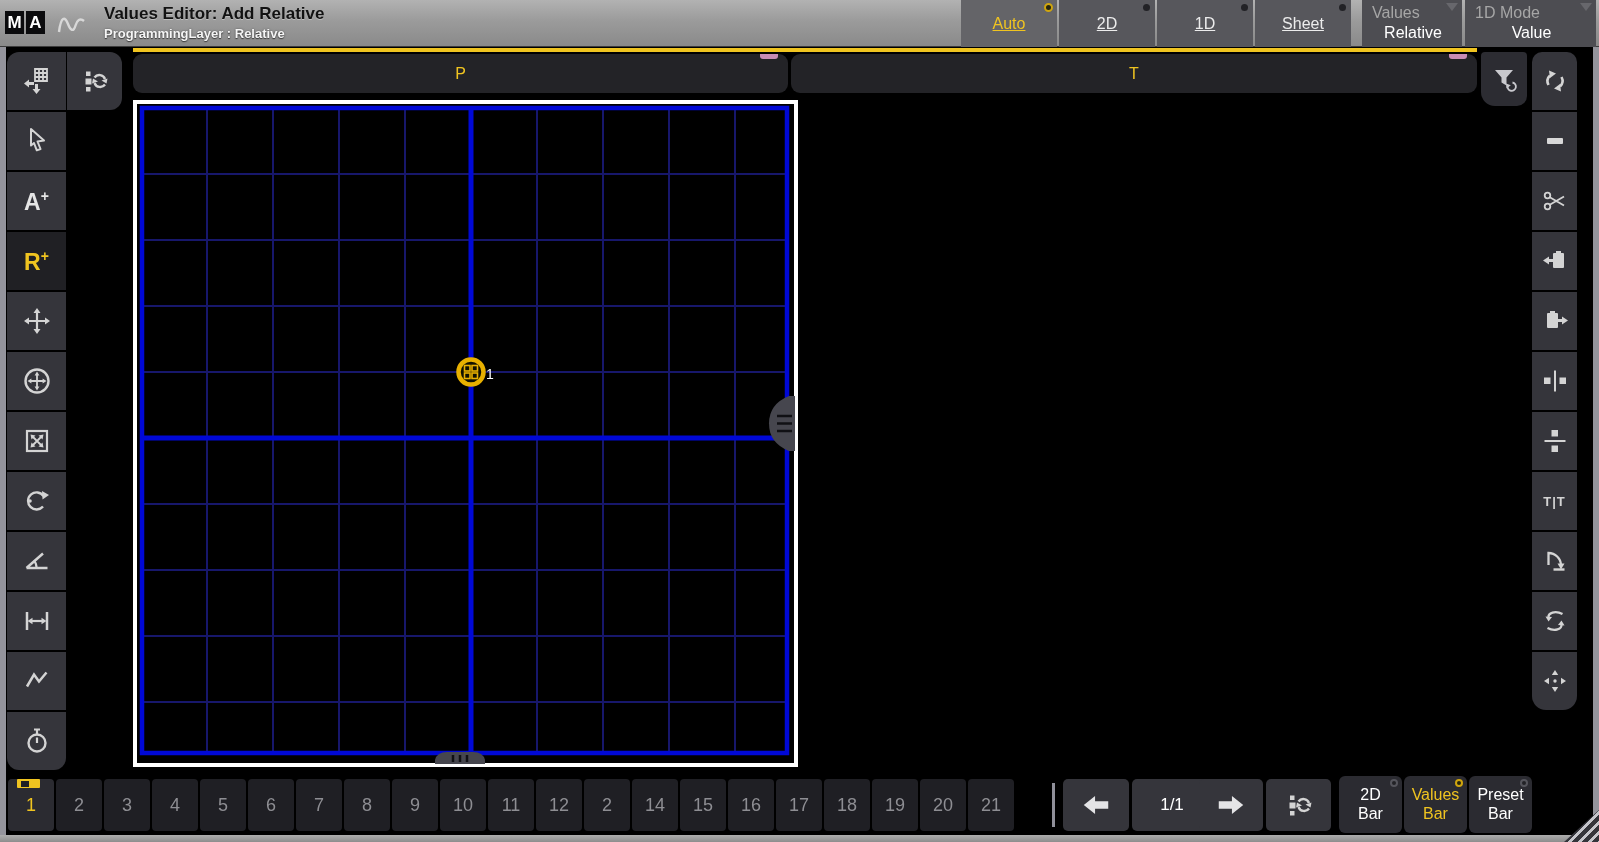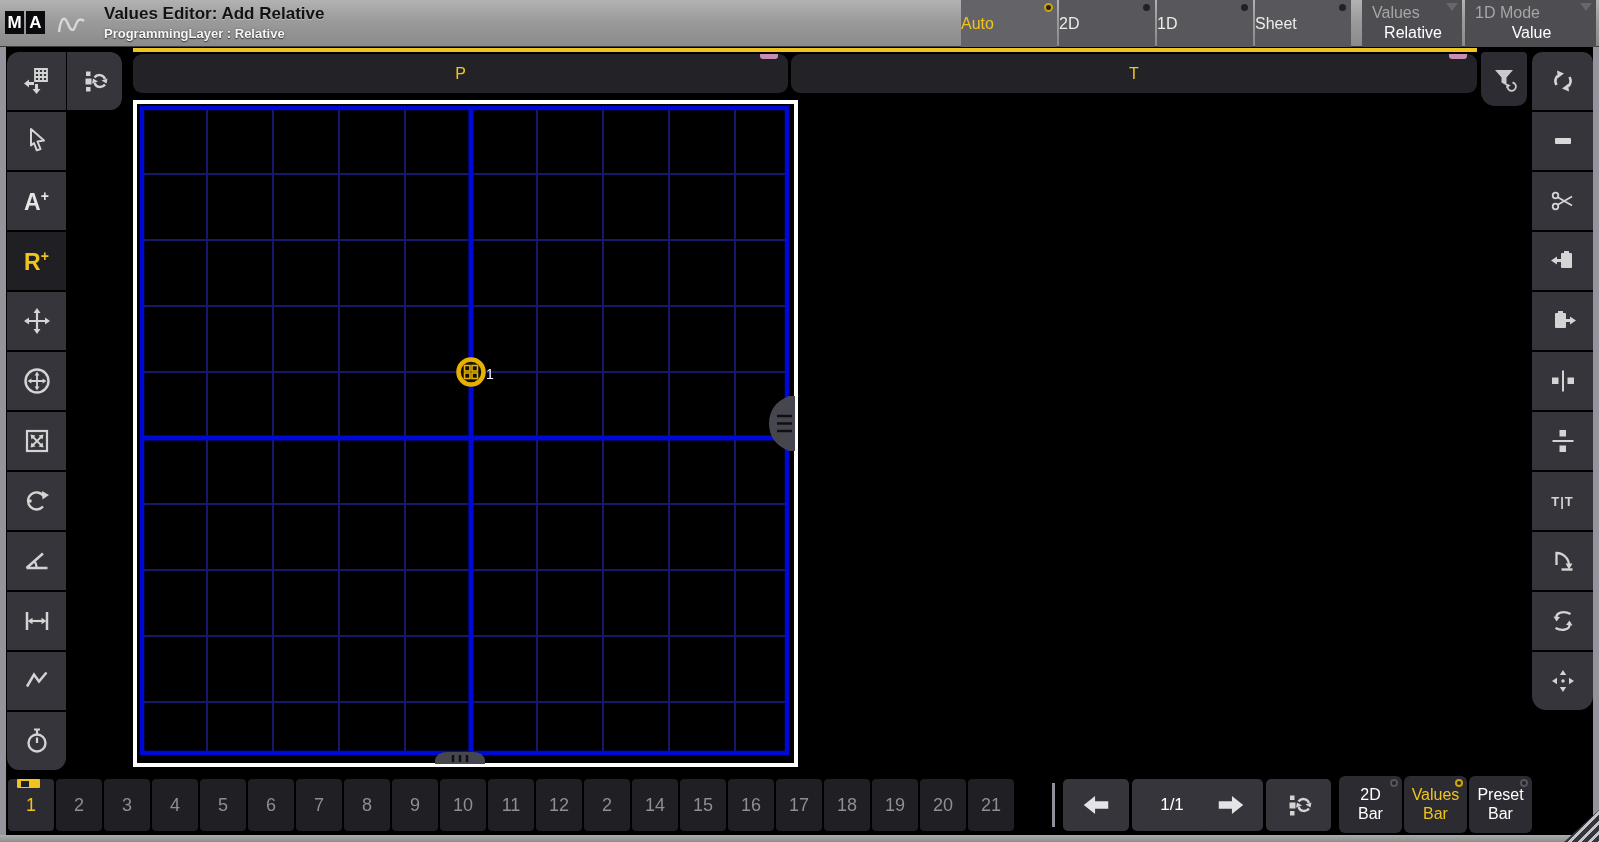--- a/index.html
+++ b/index.html
@@ -14,21 +14,21 @@
   #logo span { width:19px; height:23px; background:#0b0b0d; color:#fff;
                font-weight:bold; font-size:17px; line-height:23px; text-align:center; }
   #wave-icon { position:absolute; left:56px; top:11px; }
   #win-title { position:absolute; left:104px; top:4px; font-size:17px; font-weight:bold;
                color:#121212; text-shadow:0 1px 0 #bcbcbc; }
   #win-subtitle { position:absolute; left:104px; top:26px; font-size:13px; font-weight:bold;
                   color:#f5f5f5; text-shadow:0 1px 1px #3c3c3c, 0 0 2px #555; }
 
   #view-tabs { position:absolute; left:961px; top:0; height:47px; display:flex; gap:2px; }
   .view-tab { width:96px; height:47px; background:#57575c; color:#ececec; font-size:16px;
-              display:flex; align-items:center; position:relative; }
+              display:flex; align-items:center; justify-content:center; position:relative;text-decoration:underline; }
   .view-tab.active { background:#646468; color:#f0c420; }
   .tab-dot { position:absolute; top:4px; right:5px; width:7px; height:7px;
              border-radius:50%; background:#222226; }
   .view-tab.active .tab-dot { width:9px; height:9px; top:3px; right:4px;
              background:#26260e; border:2px solid #cfa50e; }
 
   #dropdowns { position:absolute; left:1362px; top:0; height:47px; display:flex; gap:3px; }
   .dd { background:#4d4d52; position:relative; padding:4px 8px 0 10px; height:47px; }
   .dd-label { display:block; color:#a6a6a6; font-size:16px; }
   .dd-value { display:block; color:#fff; font-size:16px; text-align:center; margin-top:2px; }
@@ -51,21 +51,21 @@
   #header-p { left:133px; width:655px; } #header-t { left:791px; width:686px; }
   .pink-tab { position:absolute; top:0; right:10px; width:18px; height:5px;
               background:#c98cb4; border-radius:0 0 3px 3px; }
   #filter-btn { position:absolute; left:1481px; top:52px; width:46px; height:54px;
                 background:#2c2c32; border-radius:4px 4px 10px 14px;
                 display:flex; align-items:center; justify-content:center; }
 
   
   #left-toolbar { position:absolute; left:7px; top:52px; width:59px;
                   display:flex; flex-direction:column; gap:2px; }
-  #right-toolbar { position:absolute; left:1532px; top:52px; width:61px;
+  #right-toolbar { position:absolute; left:1532px; top:52px; width:45px;
                    display:flex; flex-direction:column; gap:2px; }
   .tool { height:58px; background:#35353b; display:flex; align-items:center;
           justify-content:center; color:#d6d6d6; }
   #left-toolbar .tool:first-child { border-radius:12px 0 0 0; }
   #left-toolbar .tool:last-child  { border-radius:0 0 12px 12px; }
   #right-toolbar .tool:first-child{ border-radius:10px 10px 0 0; }
   #right-toolbar .tool:last-child { border-radius:0 0 14px 14px; }
   .tool.active { background:#202024; }
   #companion-btn { position:absolute; left:67px; top:52px; width:55px; height:58px;
                    background:#35353b; border-radius:0 12px 12px 0;

